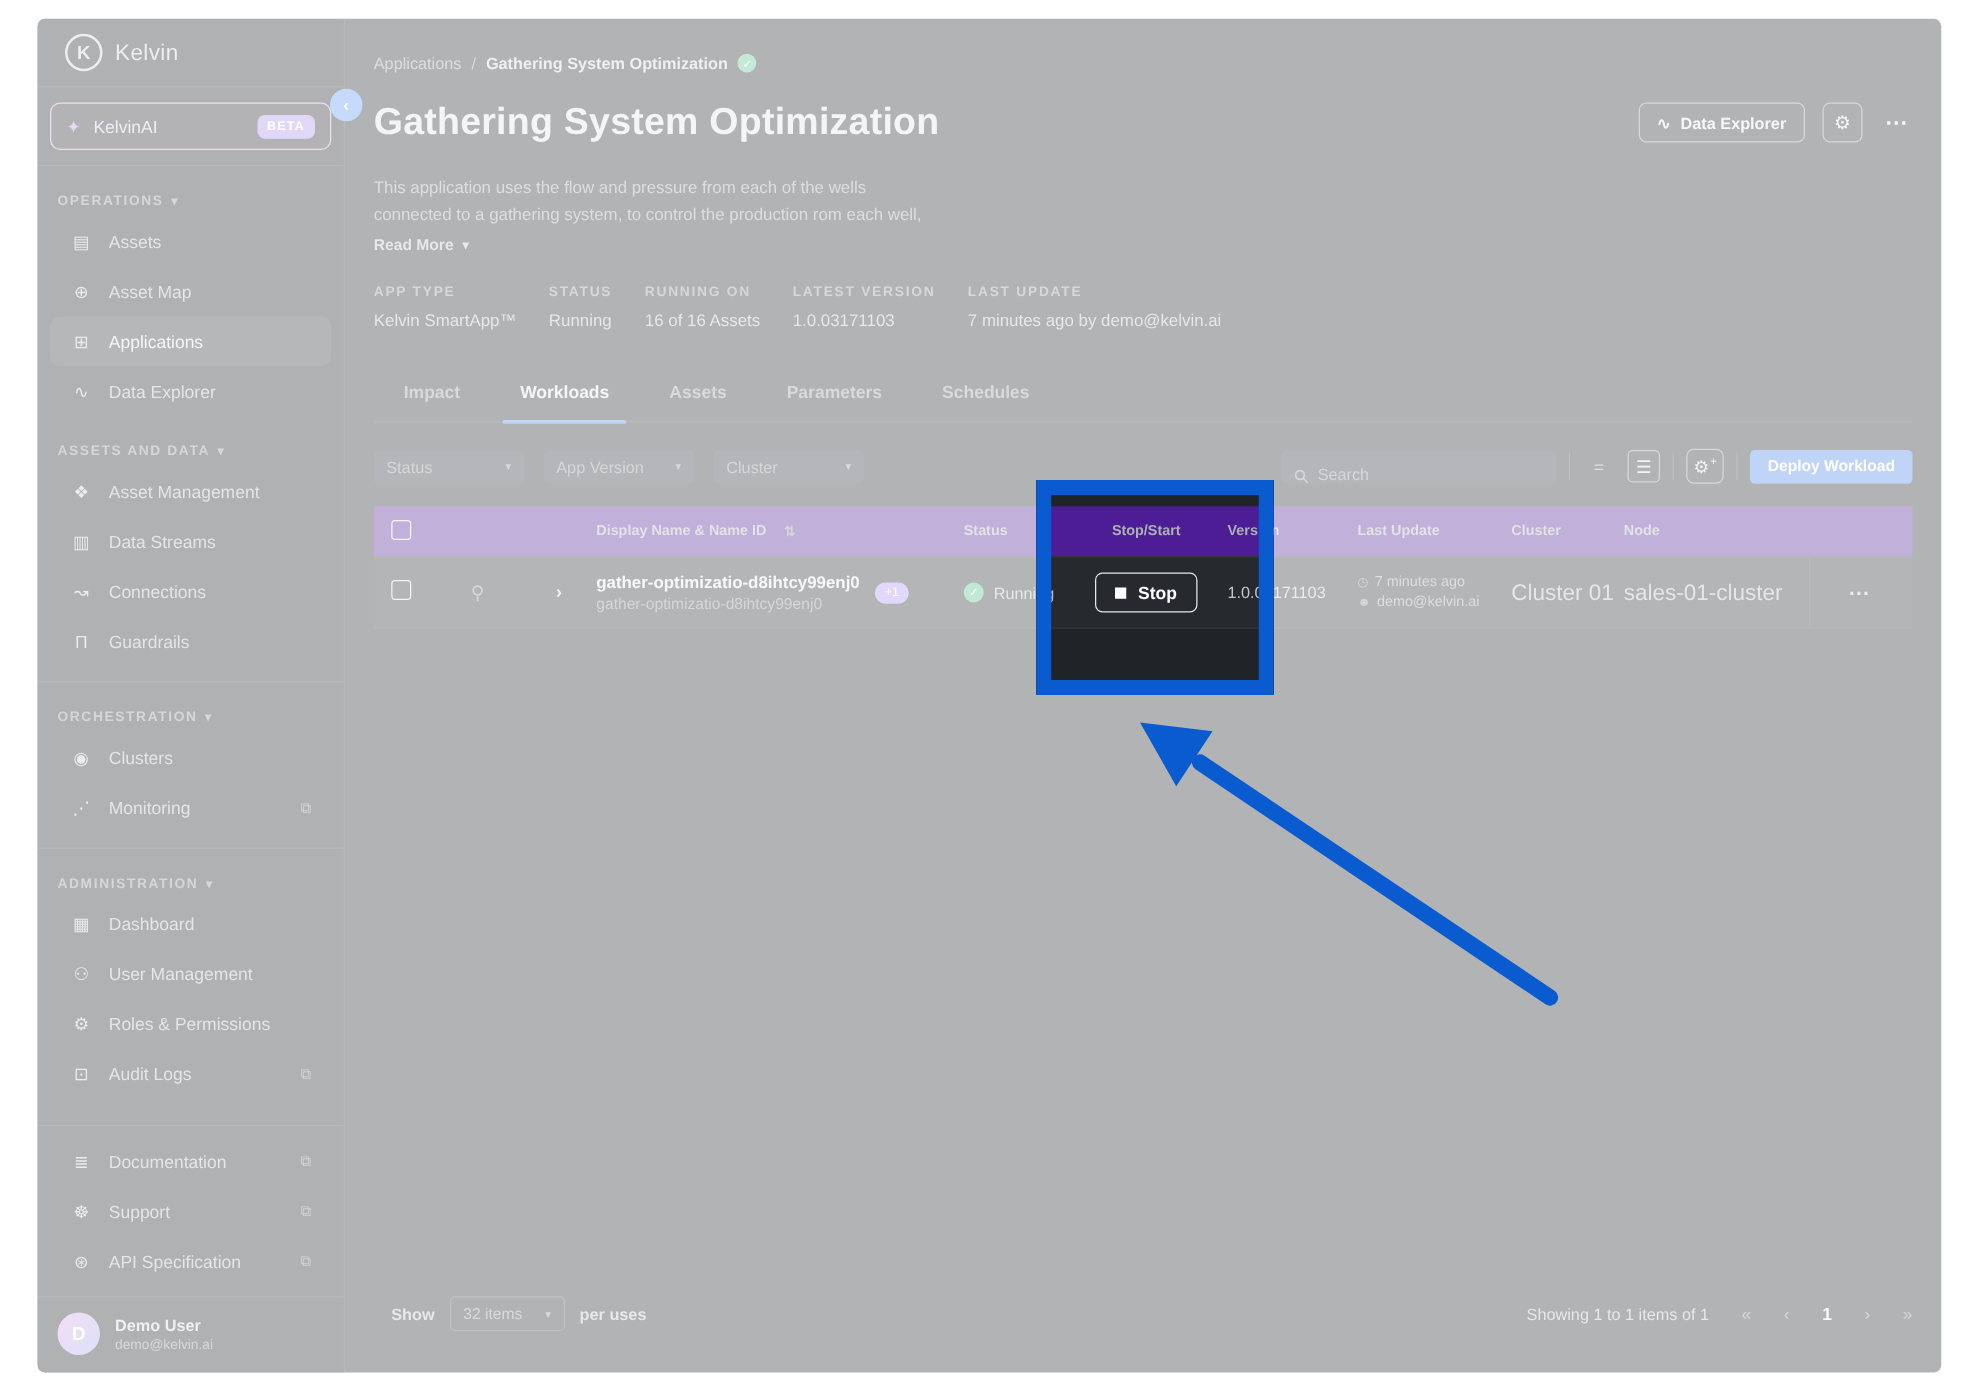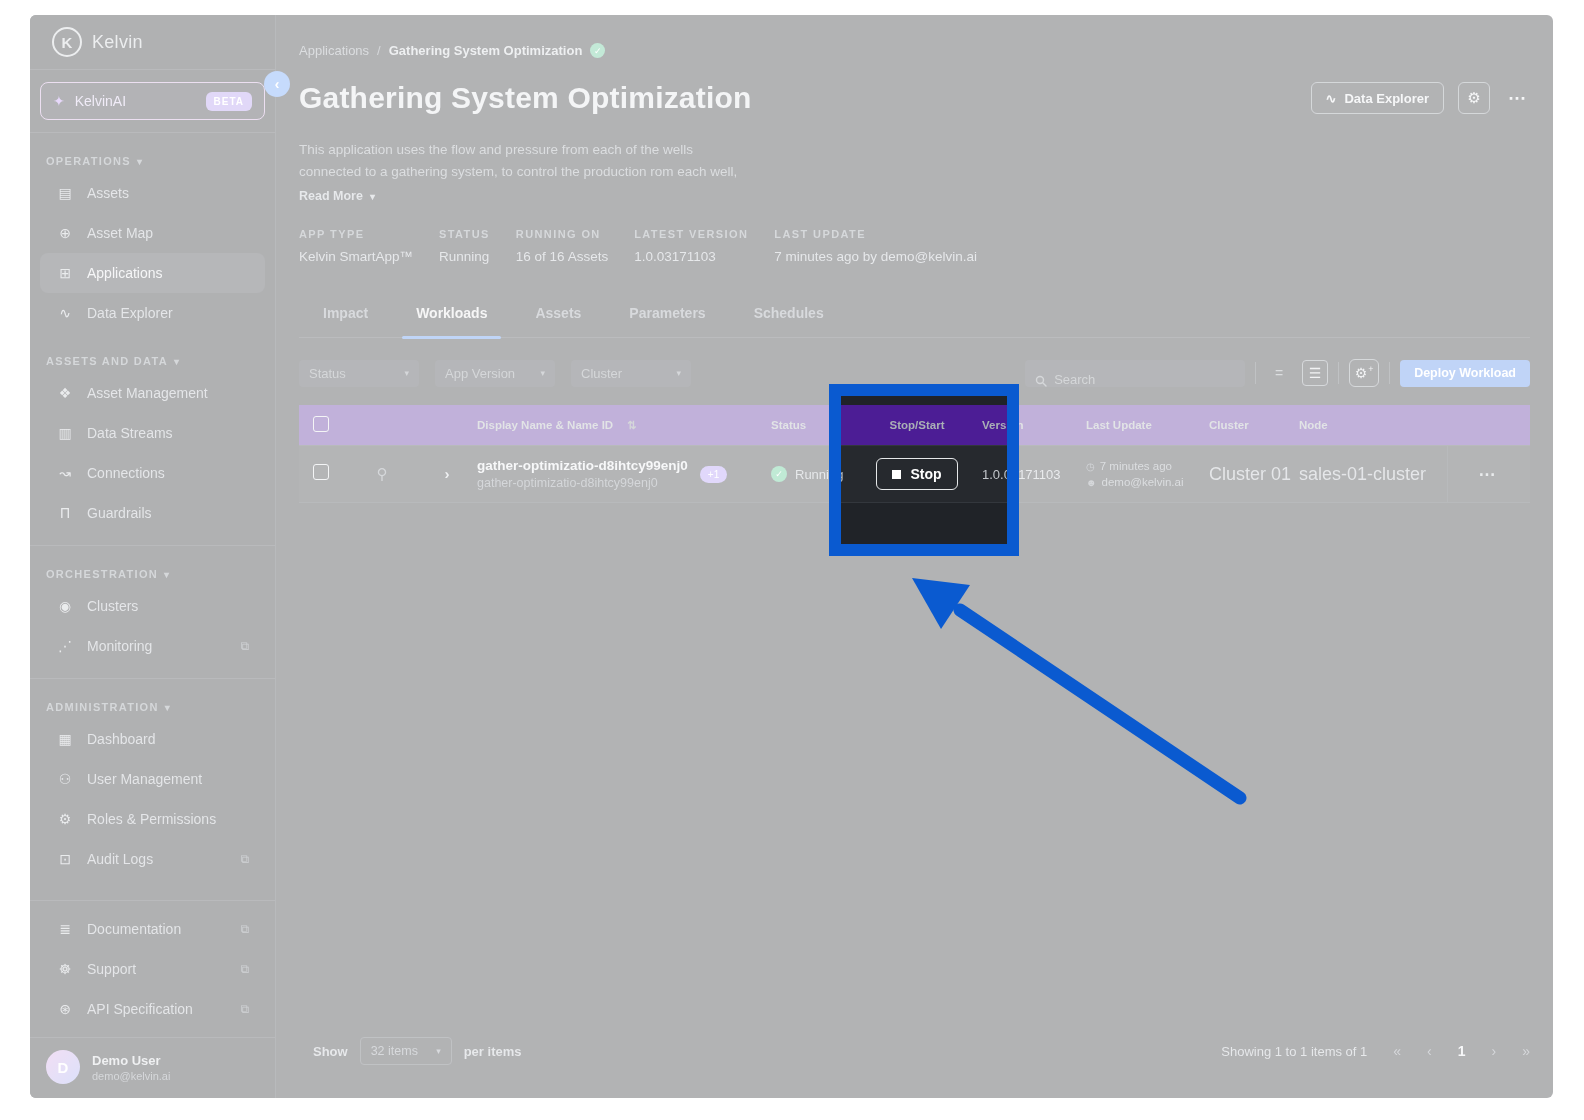--- a/index.html
+++ b/index.html
@@ -429,21 +429,21 @@
       </div>
     </div>
 
     <div class="bottombar">
       <div class="bb-left">
         <span>Show</span>
         <span class="pagesize">
           <span>32 items</span>
           <span class="cv">▾</span>
         </span>
-        <span>per items</span>
+        <span>per uses</span>
       </div>
       <div class="bb-right">
         <span class="bb-summary">Showing 1 to 1 items of 1</span>
         <span class="pag">
           <span class="pgbtn">«</span>
           <span class="pgbtn">‹</span>
           <span class="current">1</span>
           <span class="pgbtn">›</span>
           <span class="pgbtn">»</span>
         </span>

